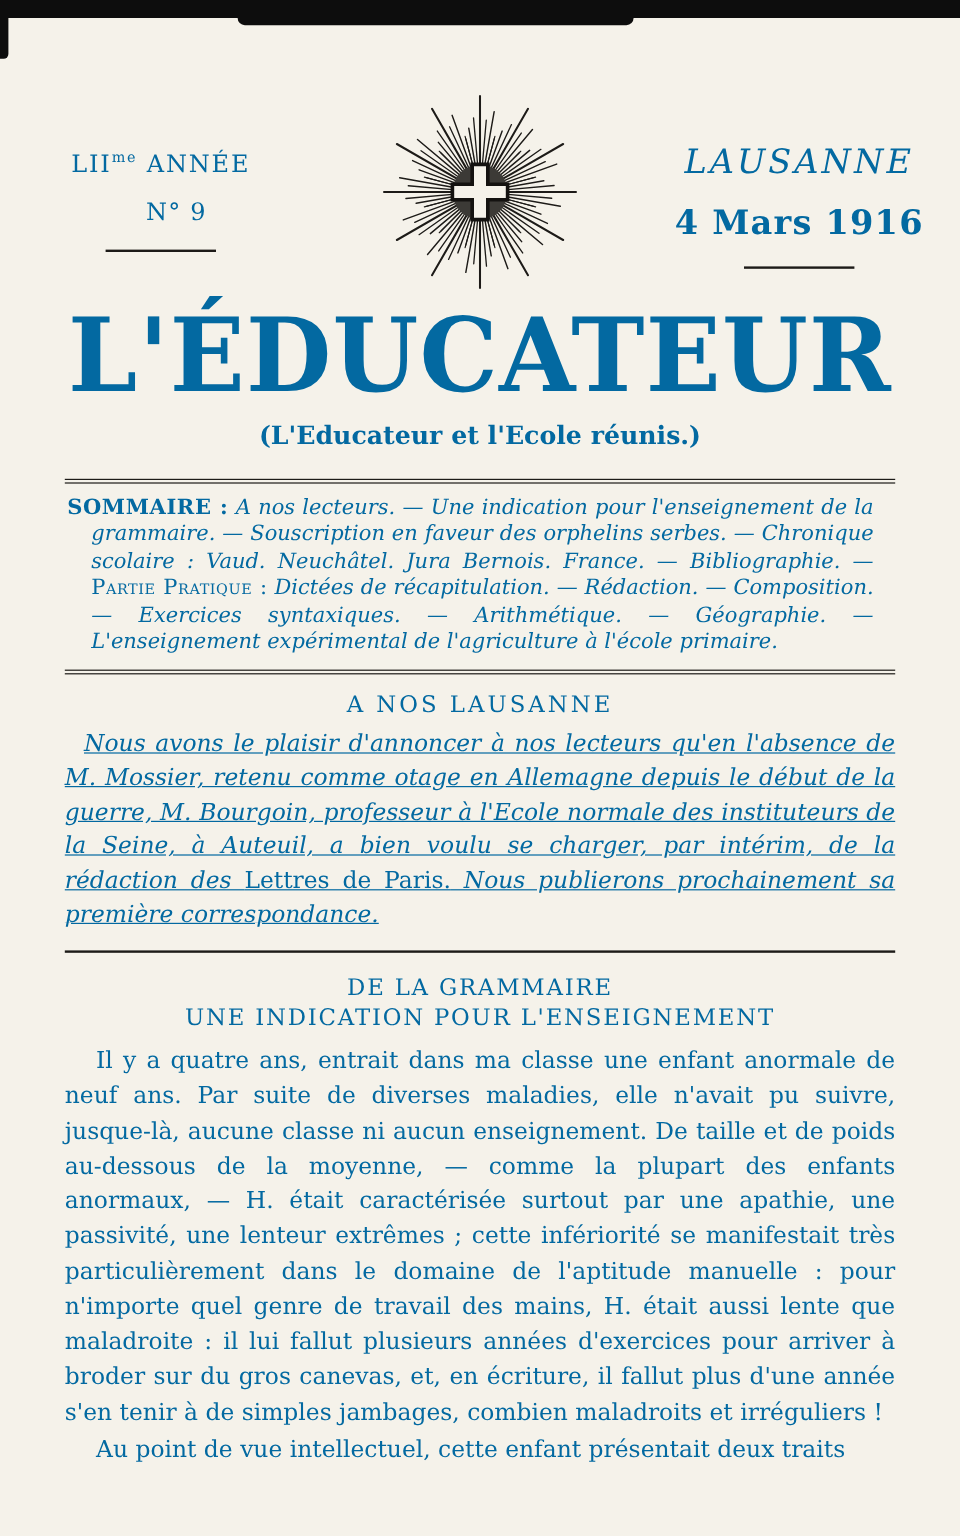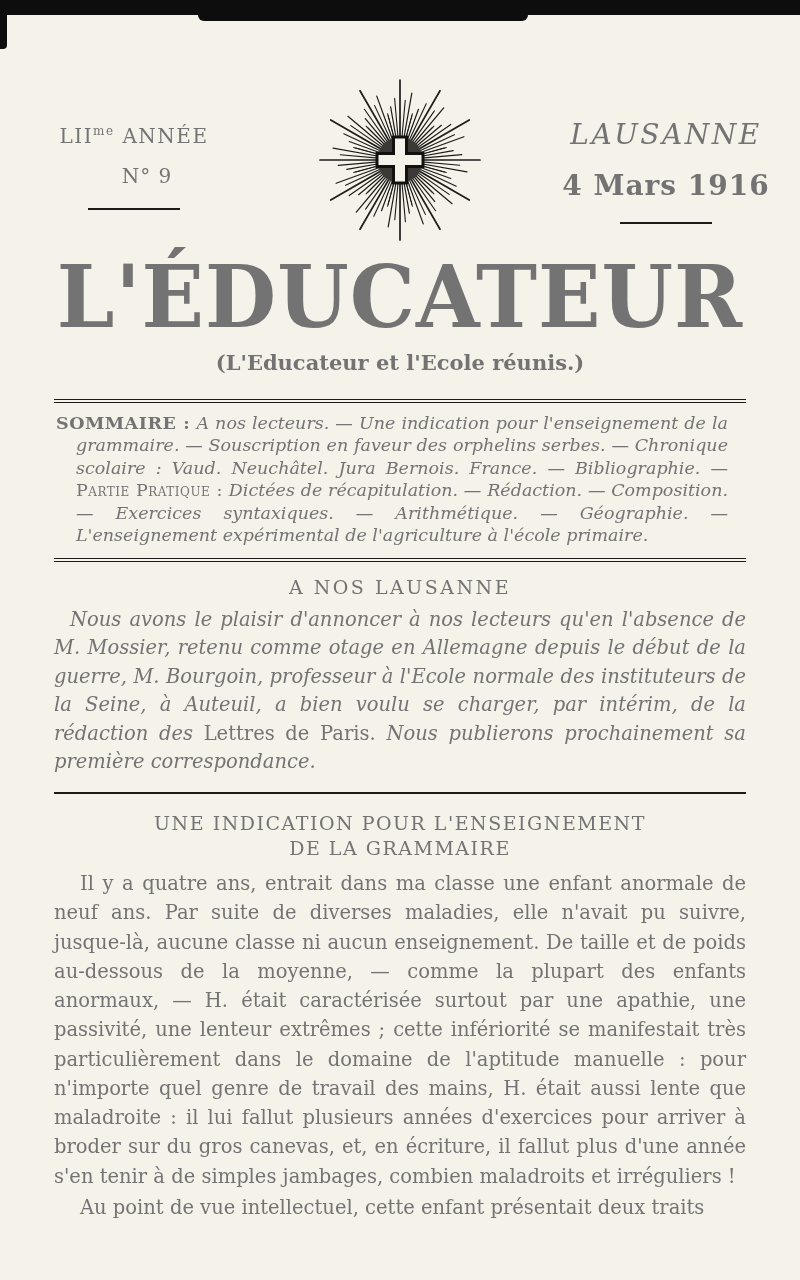--- a/index.html
+++ b/index.html
@@ -3,21 +3,21 @@
 <meta charset="utf-8">
 <style>
   html,body{margin:0;padding:0;background:#d8d4ca;}
   .page{
     position:relative;
     width:800px;height:1280px;
     margin:0 auto;
     background:#f5f2ea;
     overflow:hidden;
     font-family:"DejaVu Serif","Liberation Serif",serif;
-    color:#737373;
+    color:#0369a1;
   }
   
   .scan-top{position:absolute;top:0;left:0;width:800px;height:15px;background:#0d0d0d;}
   .scan-top-bump{position:absolute;top:15px;left:198px;width:330px;height:6px;background:#0d0d0d;border-radius:0 0 6px 6px;}
   .scan-corner{position:absolute;top:15px;left:0;width:7px;height:34px;background:#0d0d0d;border-radius:0 0 4px 0;}
 
   
   .masthead{display:flex;justify-content:space-between;padding-top:74px;}
   .mast-left,.mast-right{width:268px;text-align:center;}
   .mast-left{padding-top:50px;}
@@ -60,20 +60,21 @@
   .som-partie{font-style:normal;font-variant:small-caps;letter-spacing:0.5px;}
 
   
   .lect-head{margin:14px 0 0;text-align:center;font-weight:normal;font-size:19px;letter-spacing:2.5px;}
   .lect-body{
     margin:8px 54px 0;
     font-style:italic;
     font-size:19.5px;line-height:1.46;
     text-align:justify;
     text-indent:16px;
+    text-decoration:underline;
   }
   .roman{font-style:normal;}
   .mid-rule{margin:15px 54px 0;border-top:2.5px solid #1d1b18;}
 
   
   .art-head{margin:17px 0 0;font-weight:normal;font-size:19px;letter-spacing:1.5px;text-align:center;line-height:1.35;}
   .art-body p{
     margin:7px 54px 0;
     font-size:19.5px;line-height:1.5;
     text-align:justify;
@@ -149,22 +150,22 @@
     <h2 class="lect-head">A NOS LAUSANNE</h2>
     <p class="lect-body">
       <span>Nous avons le plaisir d'annoncer à nos lecteurs qu'en l'absence de M. Mossier, retenu comme otage en Allemagne depuis le début de la guerre, M. Bourgoin, professeur à l'Ecole normale des instituteurs de la Seine, à Auteuil, a bien voulu se charger, par intérim, de la rédaction des </span><span class="roman">Lettres de Paris.</span><span> Nous publierons prochainement sa première correspondance.</span>
     </p>
   </section>
 
   <div class="mid-rule"></div>
 
   <section>
     <h2 class="art-head">
+      <div>DE LA GRAMMAIRE</div>
       <div>UNE INDICATION POUR L'ENSEIGNEMENT</div>
-      <div>DE LA GRAMMAIRE</div>
     </h2>
     <div class="art-body">
       <p>Il y a quatre ans, entrait dans ma classe une enfant anormale de neuf ans. Par suite de diverses maladies, elle n'avait pu suivre, jusque-là, aucune classe ni aucun enseignement. De taille et de poids au-dessous de la moyenne, — comme la plupart des enfants anormaux, — H. était caractérisée surtout par une apathie, une passivité, une lenteur extrêmes ; cette infériorité se manifestait très particulièrement dans le domaine de l'aptitude manuelle : pour n'importe quel genre de travail des mains, H. était aussi lente que maladroite : il lui fallut plusieurs années d'exercices pour arriver à broder sur du gros canevas, et, en écriture, il fallut plus d'une année s'en tenir à de simples jambages, combien maladroits et irréguliers !</p>
       <p>Au point de vue intellectuel, cette enfant présentait deux traits</p>
     </div>
   </section>
 
 </div>
 
 </body></html>

